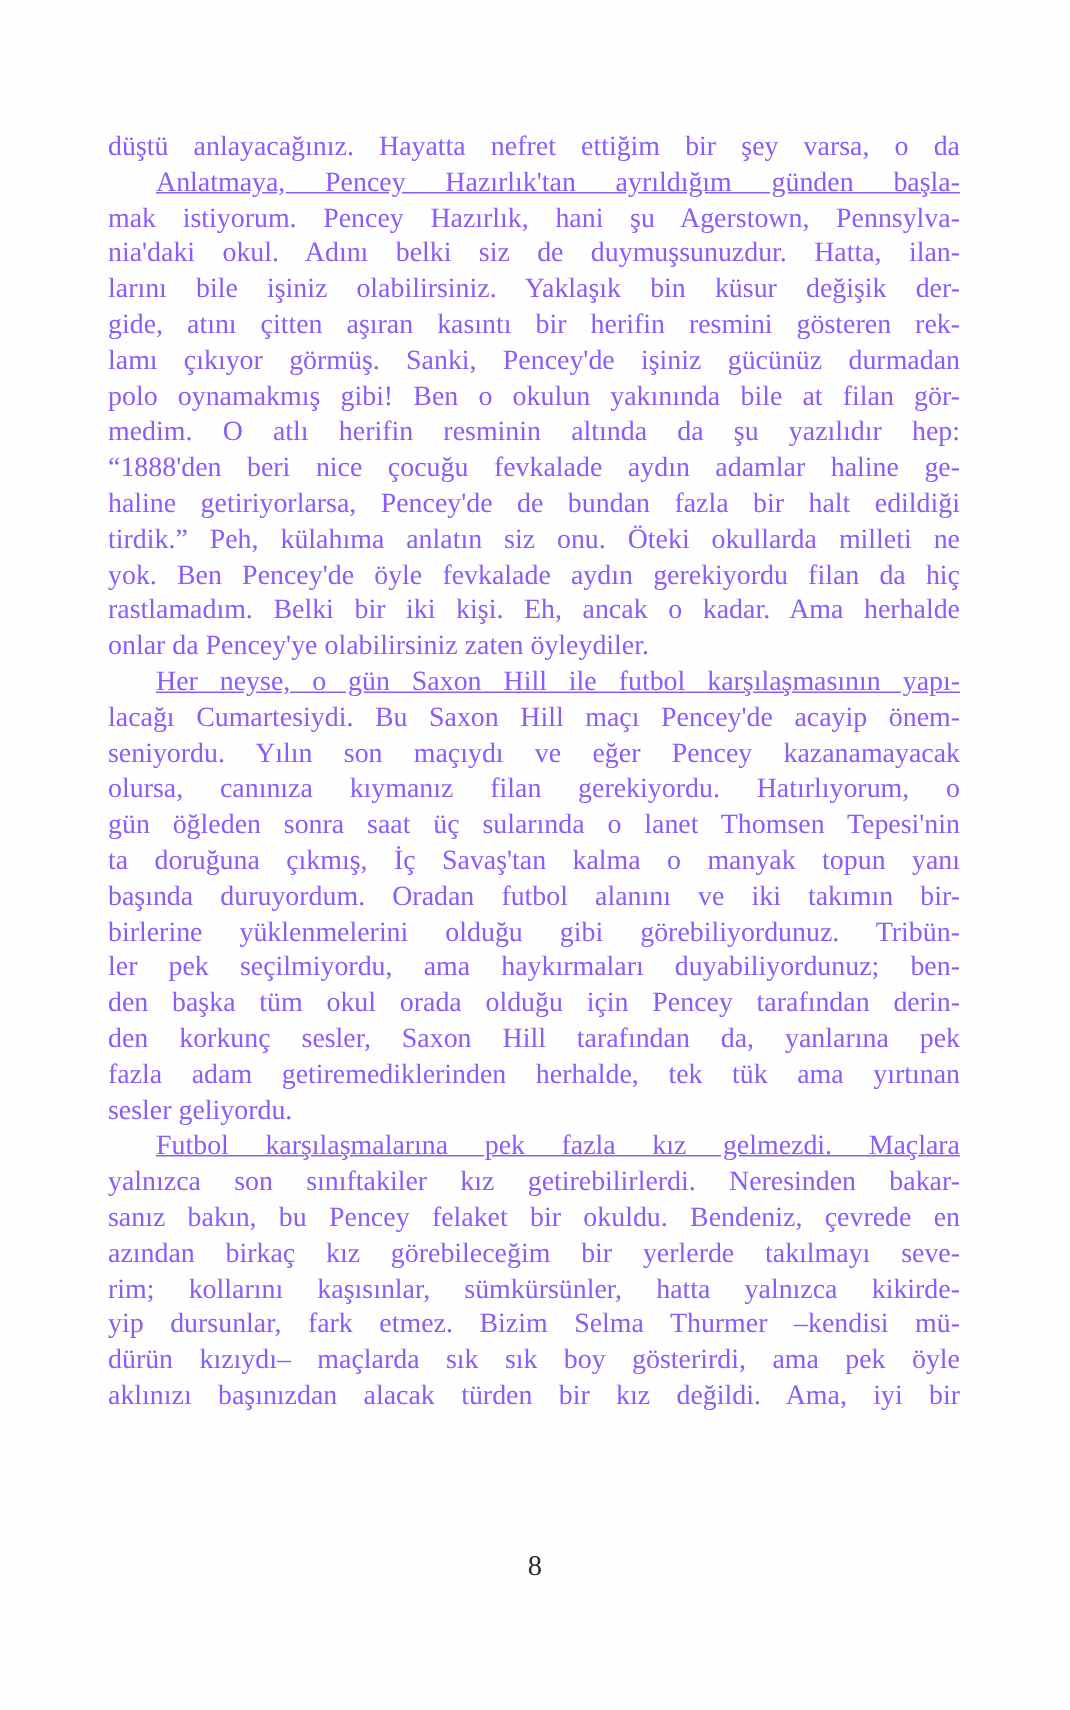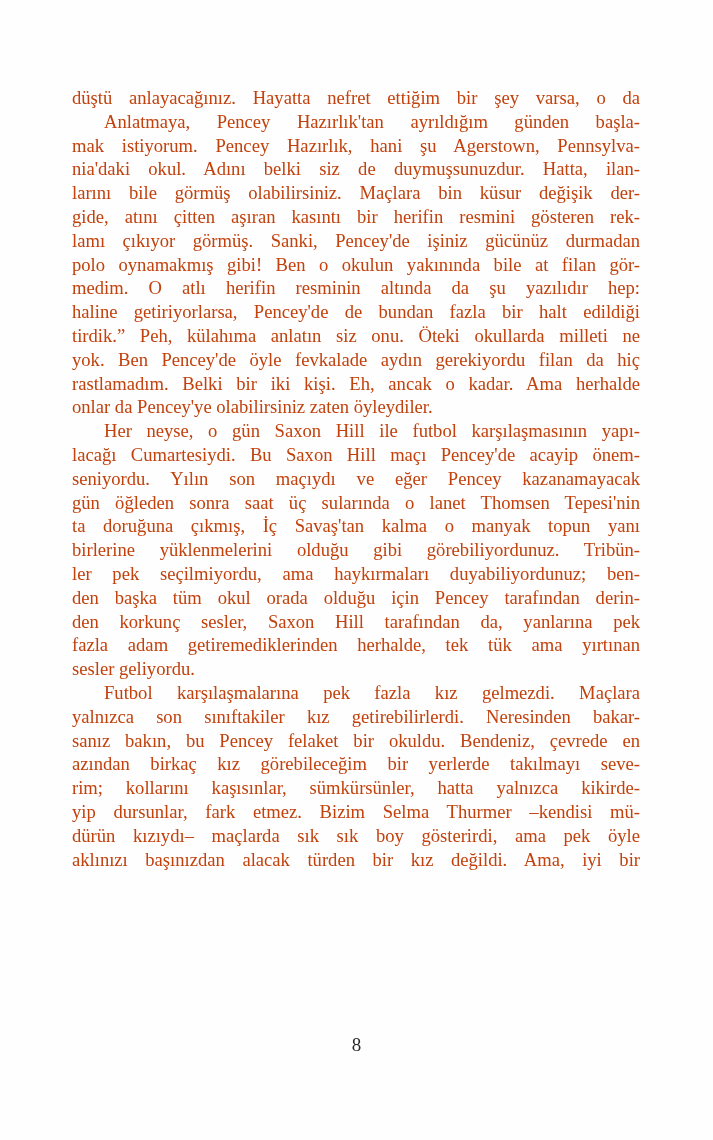--- a/index.html
+++ b/index.html
@@ -6,65 +6,68 @@
   body { width: 713px; height: 1140px; position: relative; overflow: hidden; }
   .page {
     position: absolute; left: 0; top: 0; width: 713px; height: 1140px;
     background: #fefefe;
   }
   .text-block {
     position: absolute; left: 72px; top: 86px; width: 568px;
     font-family: "Liberation Serif", "DejaVu Serif", serif;
     font-size: 18.6px;
     line-height: 23.8px;
-    color: #c2410c;
+    color: #8b5cf6;
   }
   .line {
     display: block;
     white-space: nowrap;
     text-align: justify;
     text-align-last: justify;
     height: 23.8px;
     overflow: visible;
   }
   .line.last { text-align-last: left; }
-  .line.indent { padding-left: 32px; }
+  .line.indent { padding-left: 32px; text-decoration: underline; }
   .line .seg { white-space: pre; }
   .line .seg.italic { }
   .page-number {
     position: absolute; left: 0; width: 713px; top: 1034px;
     text-align: center;
     font-family: "Liberation Serif", "DejaVu Serif", serif;
     font-size: 19px; color: #2a2a2a;
   }
 </style>
 </head>
 <body>
 
 <div class="page">
   <div class="text-block" id="text-block">
       <div class="line"><span class="seg">düştü anlayacağınız. Hayatta nefret ettiğim bir şey varsa, o da</span></div>
       <div class="line indent"><span class="seg">Anlatmaya, Pencey Hazırlık'tan ayrıldığım günden başla-</span></div>
       <div class="line"><span class="seg">mak istiyorum. Pencey Hazırlık, hani şu Agerstown, Pennsylva-</span></div>
       <div class="line"><span class="seg">nia'daki okul. Adını belki siz de duymuşsunuzdur. Hatta, ilan-</span></div>
-      <div class="line"><span class="seg">larını bile görmüş olabilirsiniz. Maçlara bin küsur değişik der-</span></div>
+      <div class="line"><span class="seg">larını bile işiniz olabilirsiniz. Yaklaşık bin küsur değişik der-</span></div>
       <div class="line"><span class="seg">gide, atını çitten aşıran kasıntı bir herifin resmini gösteren rek-</span></div>
       <div class="line"><span class="seg">lamı çıkıyor görmüş. Sanki, Pencey'de işiniz gücünüz durmadan</span></div>
       <div class="line" style="letter-spacing: -0.000248016px;"><span class="seg">polo oynamakmış gibi! Ben o okulun </span><span class="seg italic">yakınında bile</span><span class="seg"> at filan gör-</span></div>
       <div class="line"><span class="seg">medim. O atlı herifin resminin altında da şu yazılıdır hep:</span></div>
+      <div class="line"><span class="seg">“1888'den beri nice çocuğu fevkalade aydın adamlar haline ge-</span></div>
       <div class="line"><span class="seg italic">haline</span><span class="seg"> getiriyorlarsa, Pencey'de de bundan fazla bir halt edildiği</span></div>
       <div class="line"><span class="seg">tirdik.” Peh, külahıma anlatın siz onu. Öteki okullarda milleti </span><span class="seg italic">ne</span></div>
       <div class="line"><span class="seg">yok. Ben Pencey'de öyle fevkalade aydın gerekiyordu filan da hiç</span></div>
       <div class="line"><span class="seg">rastlamadım. Belki bir iki kişi. Eh, ancak o kadar. Ama herhalde</span></div>
       <div class="line last"><span class="seg">onlar da Pencey'ye </span><span class="seg italic">olabilirsiniz</span><span class="seg"> zaten öyleydiler.</span></div>
       <div class="line indent"><span class="seg">Her neyse, o gün Saxon Hill ile futbol karşılaşmasının yapı-</span></div>
       <div class="line"><span class="seg">lacağı Cumartesiydi. Bu Saxon Hill maçı Pencey'de acayip önem-</span></div>
       <div class="line"><span class="seg">seniyordu. Yılın son maçıydı ve eğer Pencey kazanamayacak</span></div>
+      <div class="line"><span class="seg">olursa, canınıza kıymanız filan gerekiyordu. Hatırlıyorum, o</span></div>
       <div class="line"><span class="seg">gün öğleden sonra saat üç sularında o lanet Thomsen Tepesi'nin</span></div>
       <div class="line"><span class="seg">ta doruğuna çıkmış, İç Savaş'tan kalma o manyak topun yanı</span></div>
+      <div class="line"><span class="seg">başında duruyordum. Oradan futbol alanını ve iki takımın bir-</span></div>
       <div class="line"><span class="seg">birlerine yüklenmelerini olduğu gibi görebiliyordunuz. Tribün-</span></div>
       <div class="line"><span class="seg">ler pek seçilmiyordu, ama haykırmaları duyabiliyordunuz; ben-</span></div>
       <div class="line"><span class="seg">den başka tüm okul orada olduğu için Pencey tarafından derin-</span></div>
       <div class="line"><span class="seg">den korkunç sesler, Saxon Hill tarafından da, yanlarına pek</span></div>
       <div class="line"><span class="seg">fazla adam getiremediklerinden herhalde, tek tük ama yırtınan</span></div>
       <div class="line last"><span class="seg">sesler geliyordu.</span></div>
       <div class="line indent"><span class="seg">Futbol karşılaşmalarına pek fazla kız gelmezdi. Maçlara</span></div>
       <div class="line"><span class="seg">yalnızca son sınıftakiler kız getirebilirlerdi. Neresinden bakar-</span></div>
       <div class="line"><span class="seg">sanız bakın, bu Pencey felaket bir okuldu. Bendeniz, çevrede en</span></div>
       <div class="line"><span class="seg">azından birkaç kız görebileceğim bir yerlerde takılmayı seve-</span></div>

